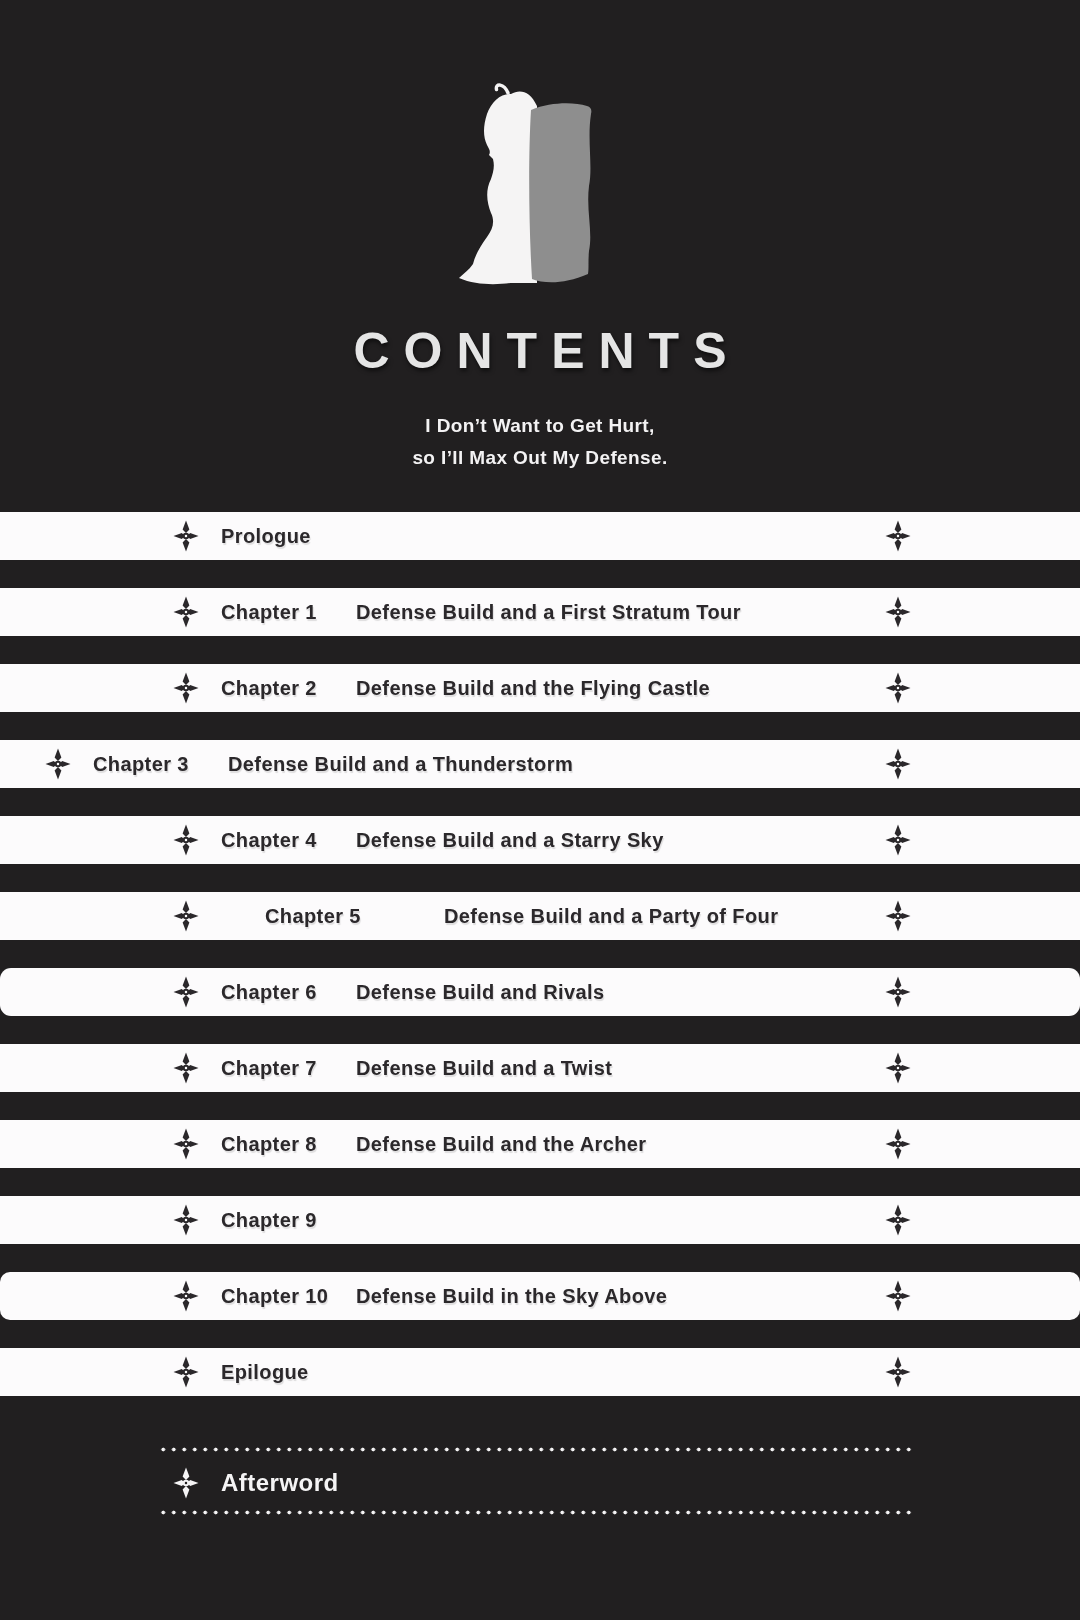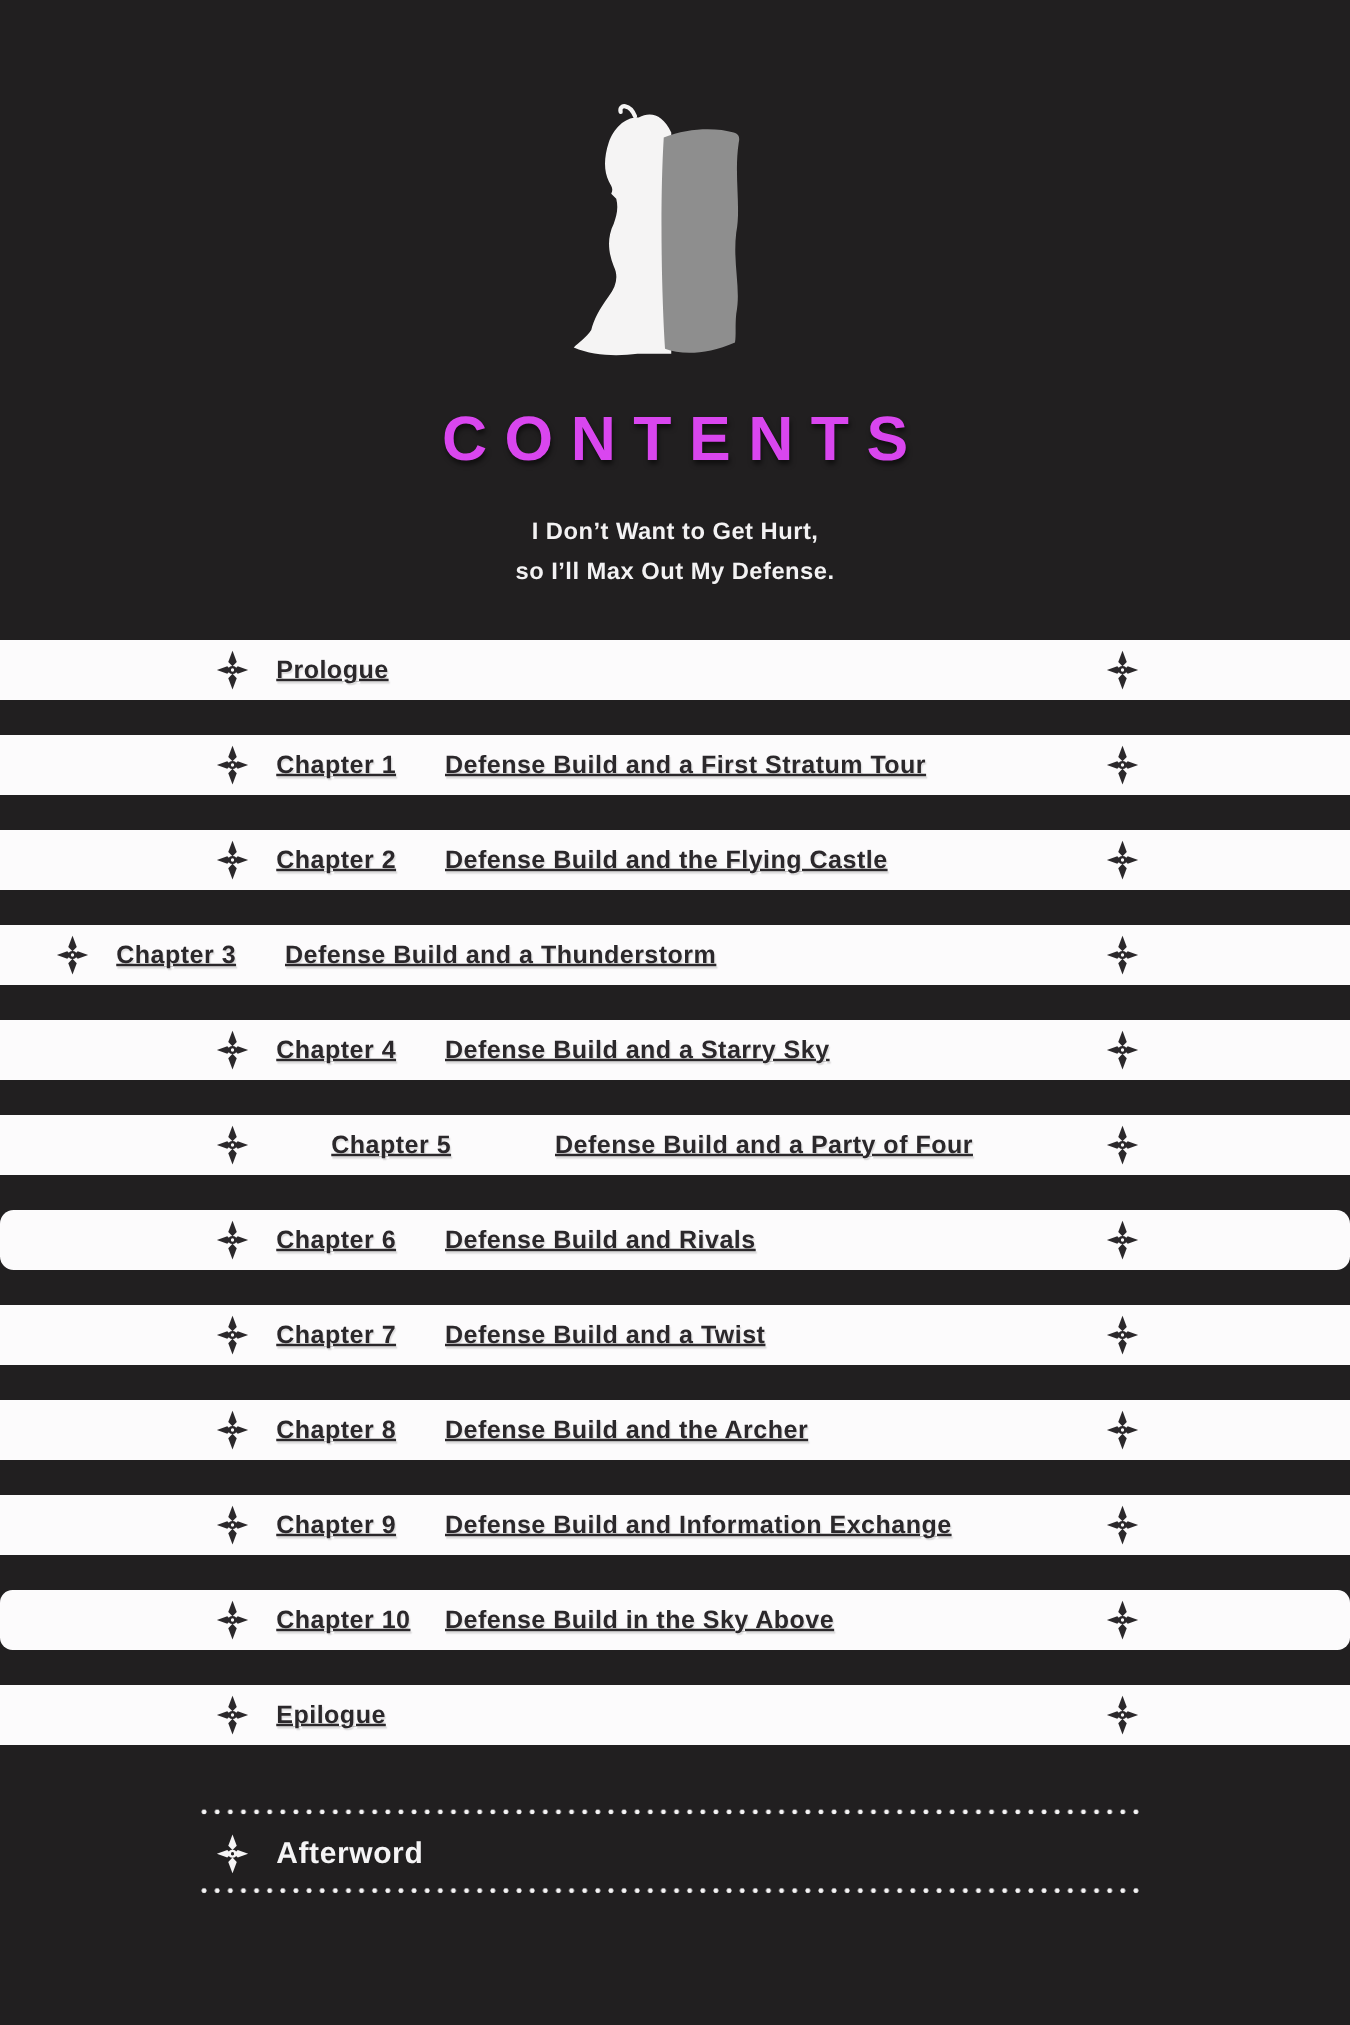--- a/index.html
+++ b/index.html
@@ -11,39 +11,38 @@
     font-family:"Liberation Sans", sans-serif;
   }
   
   .hero{position:absolute;left:425px;top:80px;width:180px;height:220px;}
   
   .contents-title{
     position:absolute;left:0;top:322px;width:1080px;
     text-align:center;
     font-size:50px;font-weight:bold;
     letter-spacing:0.28em;text-indent:0.28em;
-    color:#d946ef;
+    color:#e5e5e5;
     text-shadow:1px 3px 4px rgba(0,0,0,.55);
   }
   .subtitle{
     position:absolute;left:0;top:410px;width:1080px;
     text-align:center;
     font-size:19px;font-weight:bold;line-height:32px;
     color:#f3f2f3;
     letter-spacing:.02em;
   }
   
   .toc-row{
     position:absolute;left:0;width:1080px;height:48px;
     background:#fcfbfc;
     display:flex;align-items:center;
     box-sizing:border-box;
     padding-left:173px;
     color:#2b282b;
-    text-decoration:underline;
   }
   .orn{display:inline-flex;width:26px;height:32px;flex:0 0 26px;color:#2b282b;}
   .orn svg{width:26px;height:32px;display:block;}
   .toc-row .row-label{
     margin-left:22px;
     width:135px;flex:0 0 135px;
     font-size:20px;font-weight:bold;
     letter-spacing:.02em;
     text-shadow:1px 2px 1px rgba(0,0,0,.12);
     white-space:nowrap;
@@ -330,21 +329,20 @@
     <span class="orn orn-l">
   <svg viewBox="0 0 26 32" aria-hidden="true">
     <path fill="currentColor" d="M13,0.5 L16.4,9.5 L13,13 L9.6,9.5 Z"></path>
     <path fill="currentColor" d="M13,31.5 L16.4,22.5 L13,19 L9.6,22.5 Z"></path>
     <path fill="currentColor" d="M0.5,16 L8.8,13 L12,16 L8.8,19 Z"></path>
     <path fill="currentColor" d="M25.5,16 L17.2,13 L14,16 L17.2,19 Z"></path>
     <circle cx="13" cy="16" r="2.3" fill="none" stroke="currentColor" stroke-width="1.9"></circle>
   </svg>
 </span>
     <span class="row-label">Chapter 9</span>
-    <span class="row-title">Defense Build and Information Exchange</span>
     <span class="orn orn-r">
   <svg viewBox="0 0 26 32" aria-hidden="true">
     <path fill="currentColor" d="M13,0.5 L16.4,9.5 L13,13 L9.6,9.5 Z"></path>
     <path fill="currentColor" d="M13,31.5 L16.4,22.5 L13,19 L9.6,22.5 Z"></path>
     <path fill="currentColor" d="M0.5,16 L8.8,13 L12,16 L8.8,19 Z"></path>
     <path fill="currentColor" d="M25.5,16 L17.2,13 L14,16 L17.2,19 Z"></path>
     <circle cx="13" cy="16" r="2.3" fill="none" stroke="currentColor" stroke-width="1.9"></circle>
   </svg>
 </span>
   </div>

